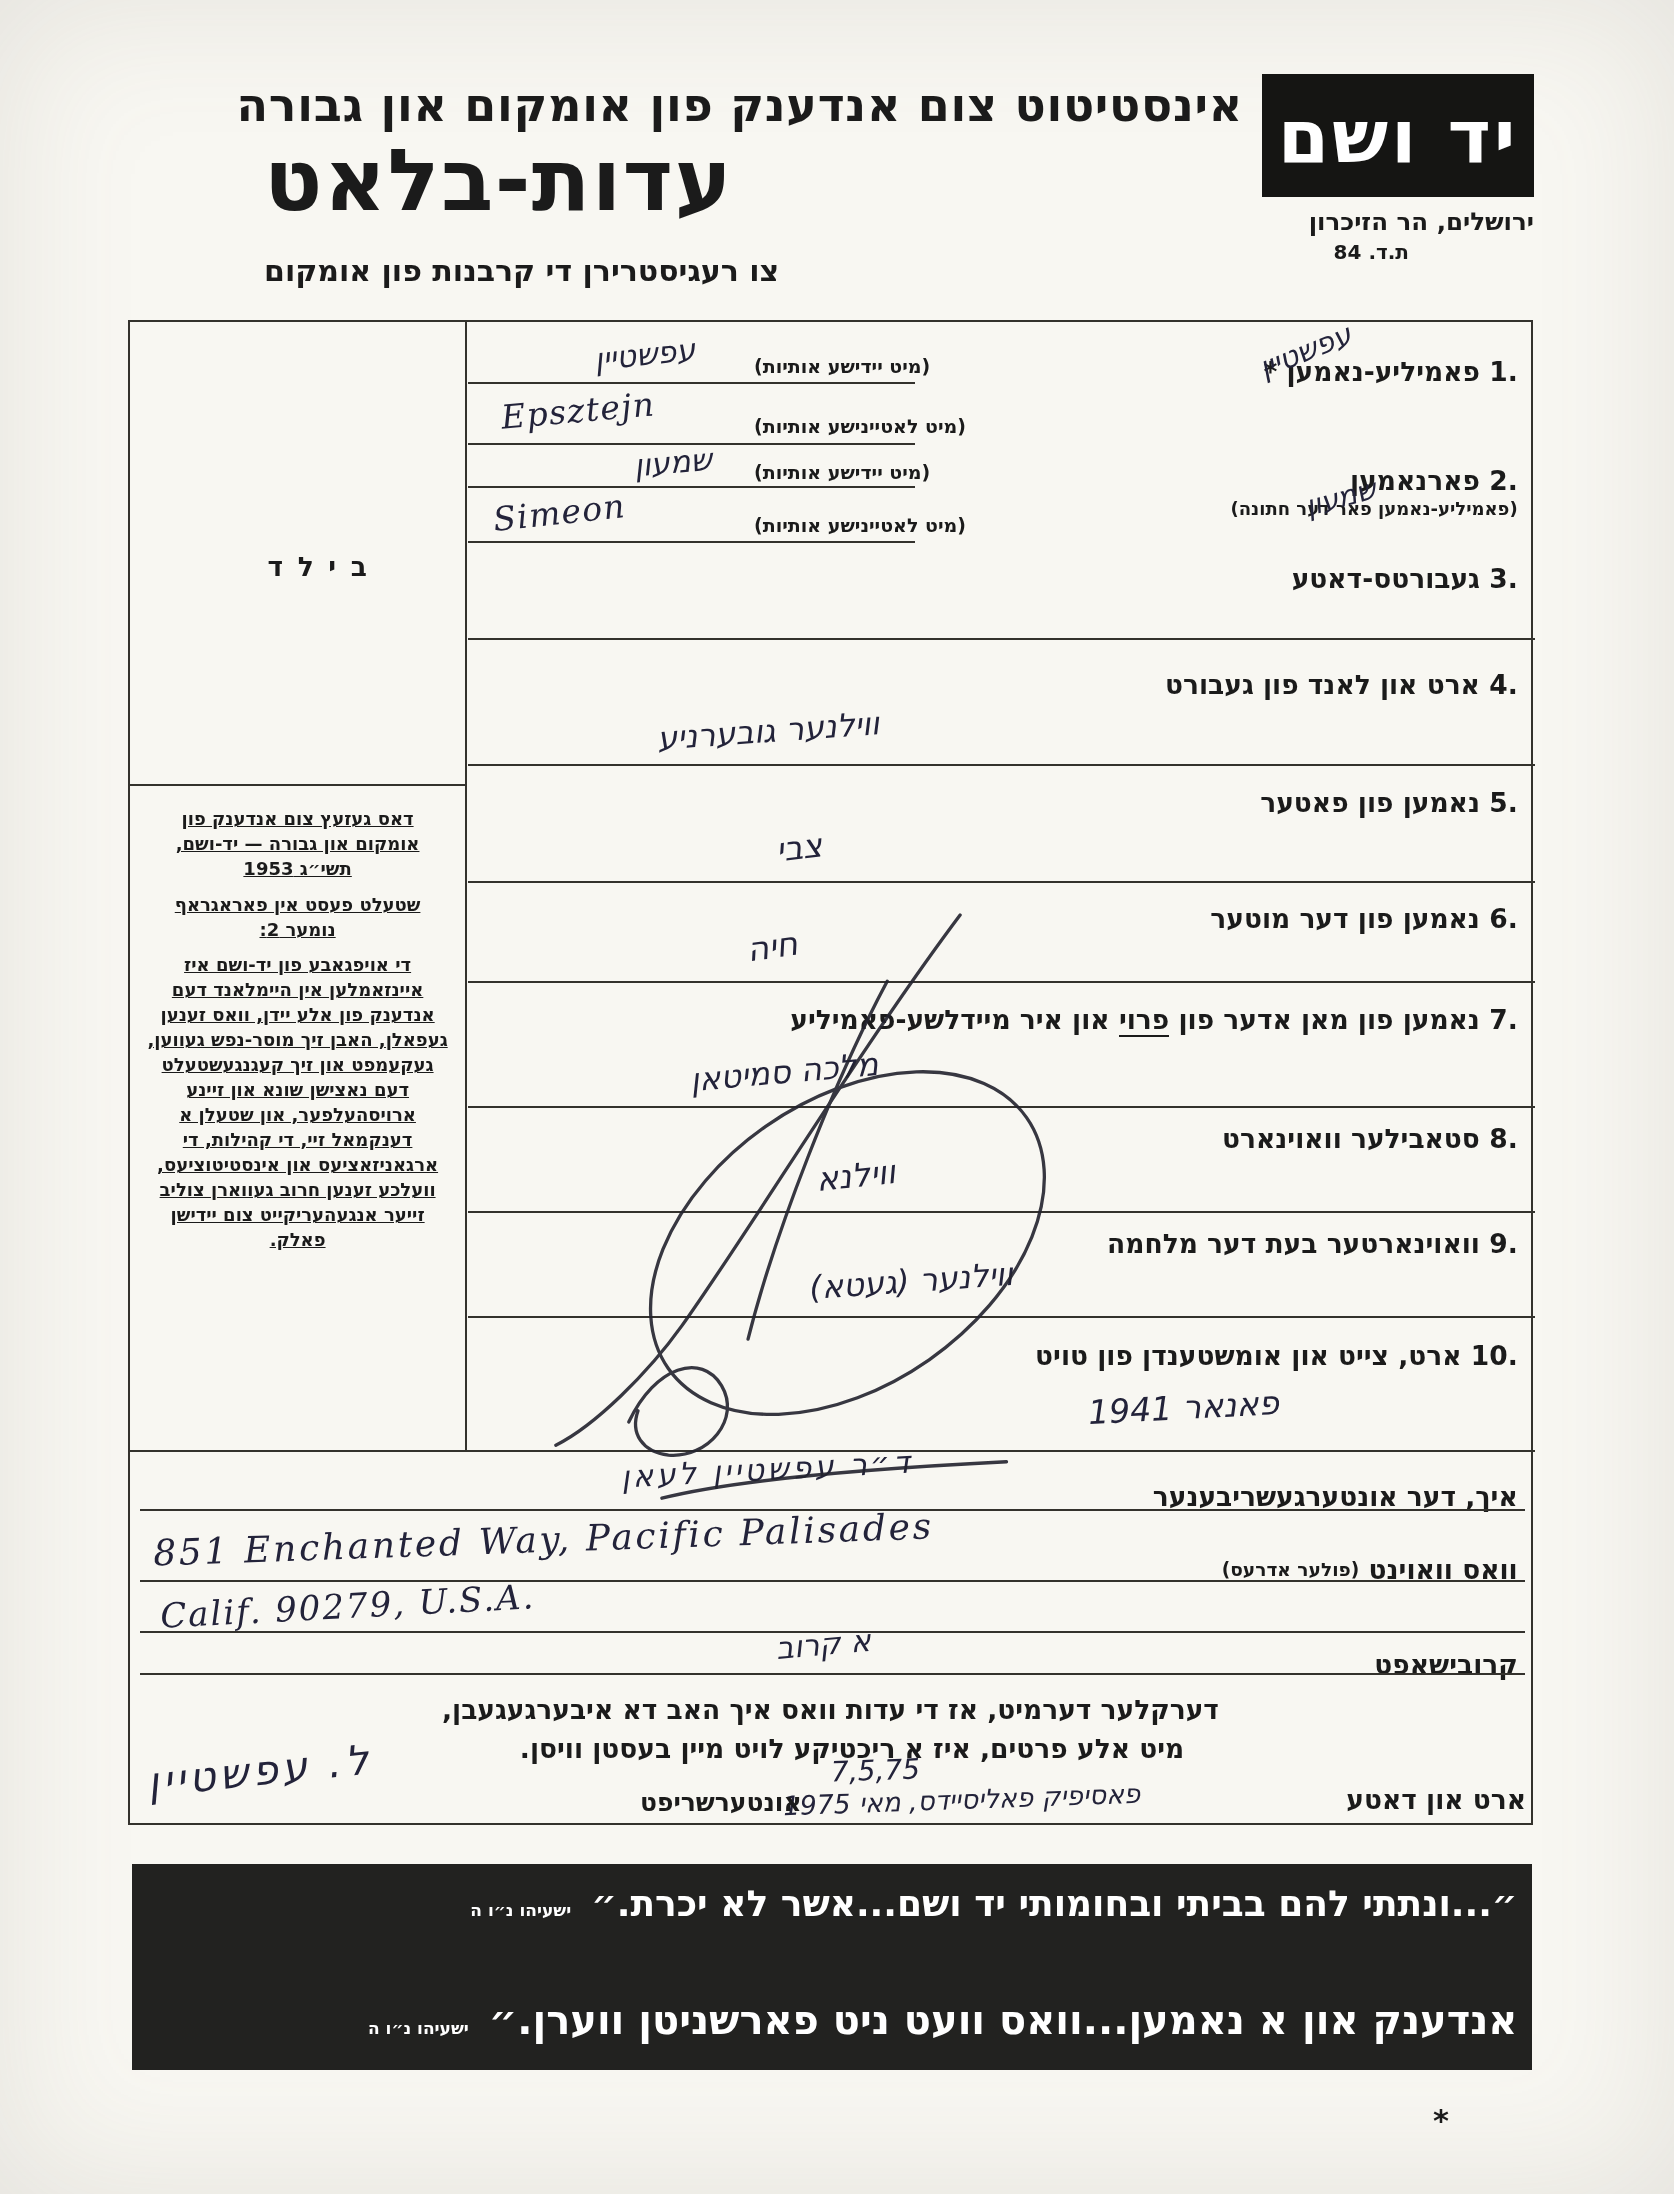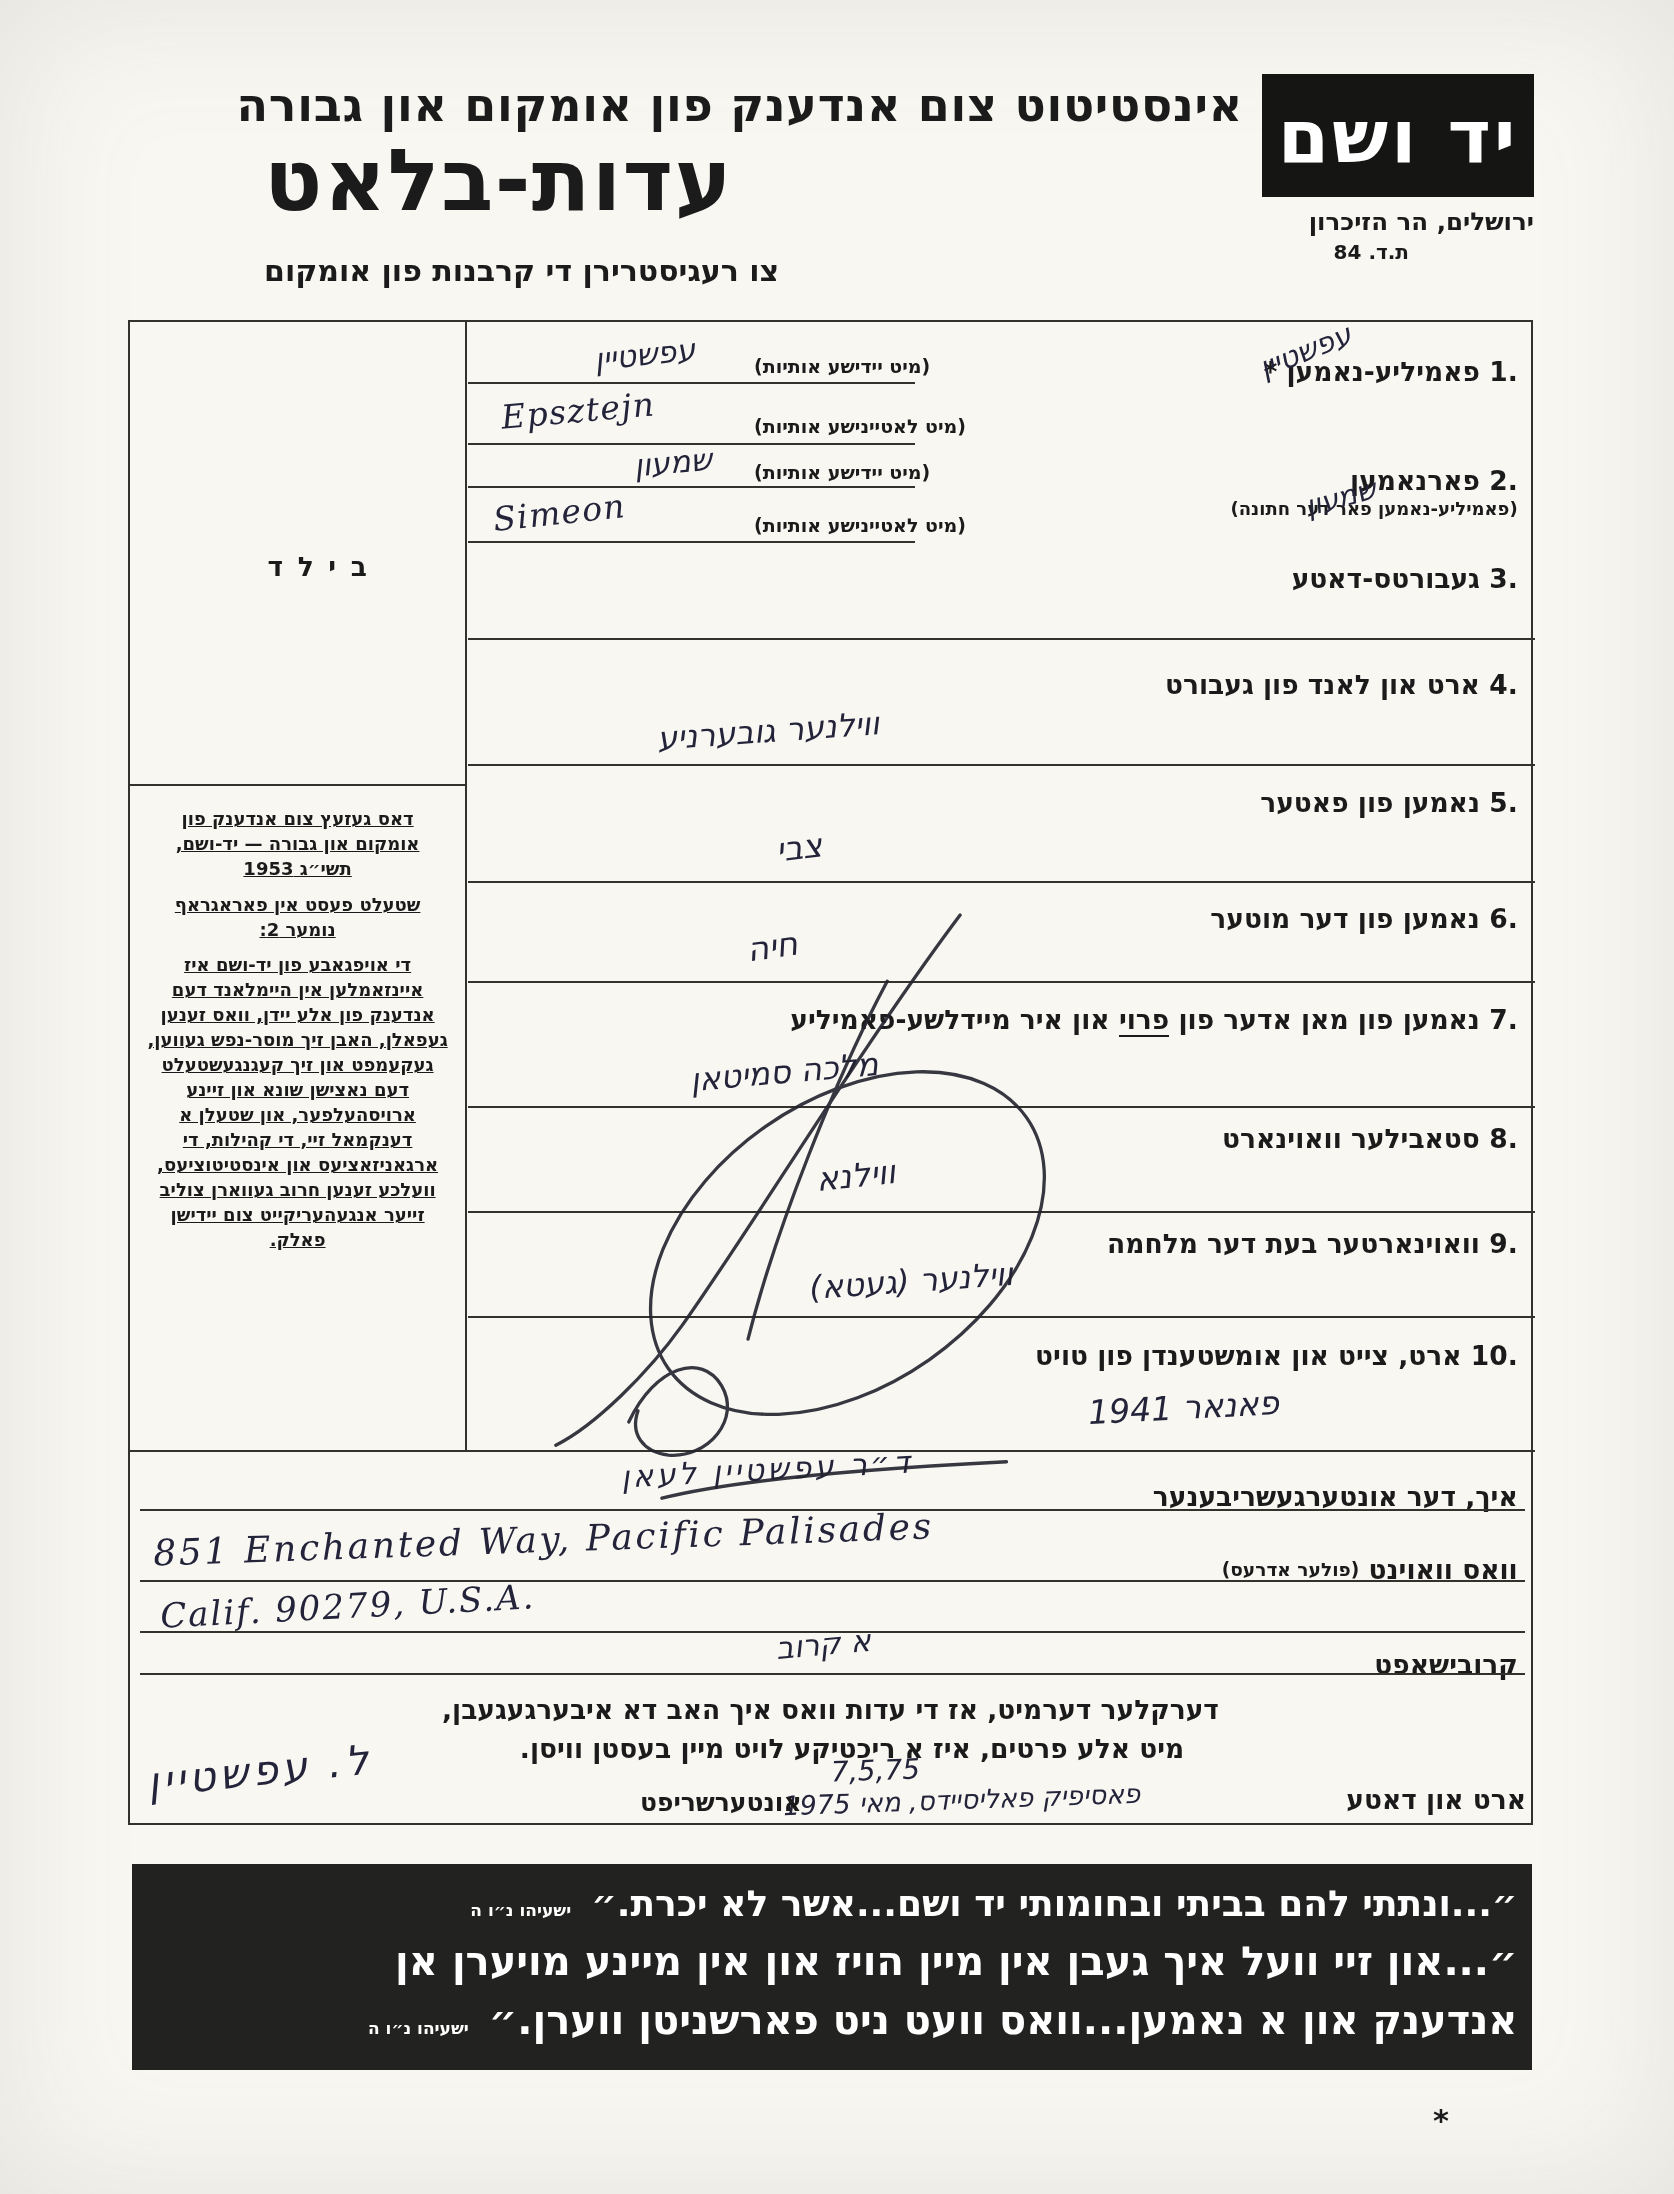--- a/index.html
+++ b/index.html
@@ -194,23 +194,20 @@
       <path d="M640,180 C560,330 470,560 430,720"></path>
       <path d="M300,960 C420,930 620,915 820,905"></path>
     </g>
   </svg>
 
   <div class="banner">
     <div class="bline" style="top:18.6px; font-size:36px;">
       <span>״...ונתתי להם בביתי ובחומותי יד ושם...אשר לא יכרת.״</span>
       <span class="bsrc">ישעיהו נ״ו ה</span>
     </div>
-    <div class="bline" style="top:74px; font-size:40px;">
-      <span>״...און זיי וועל איך געבן אין מיין הויז און אין מיינע מויערן אן</span>
-    </div>
     <div class="bline" style="top:133px; font-size:40px;">
       <span>אנדענק און א נאמען...וואס וועט ניט פארשניטן ווערן.״</span>
       <span class="bsrc">ישעיהו נ״ו ה</span>
     </div>
   </div>
 
   <div class="footnote">
     <span style="font-size:30.5px;">*</span>
   </div>
 

